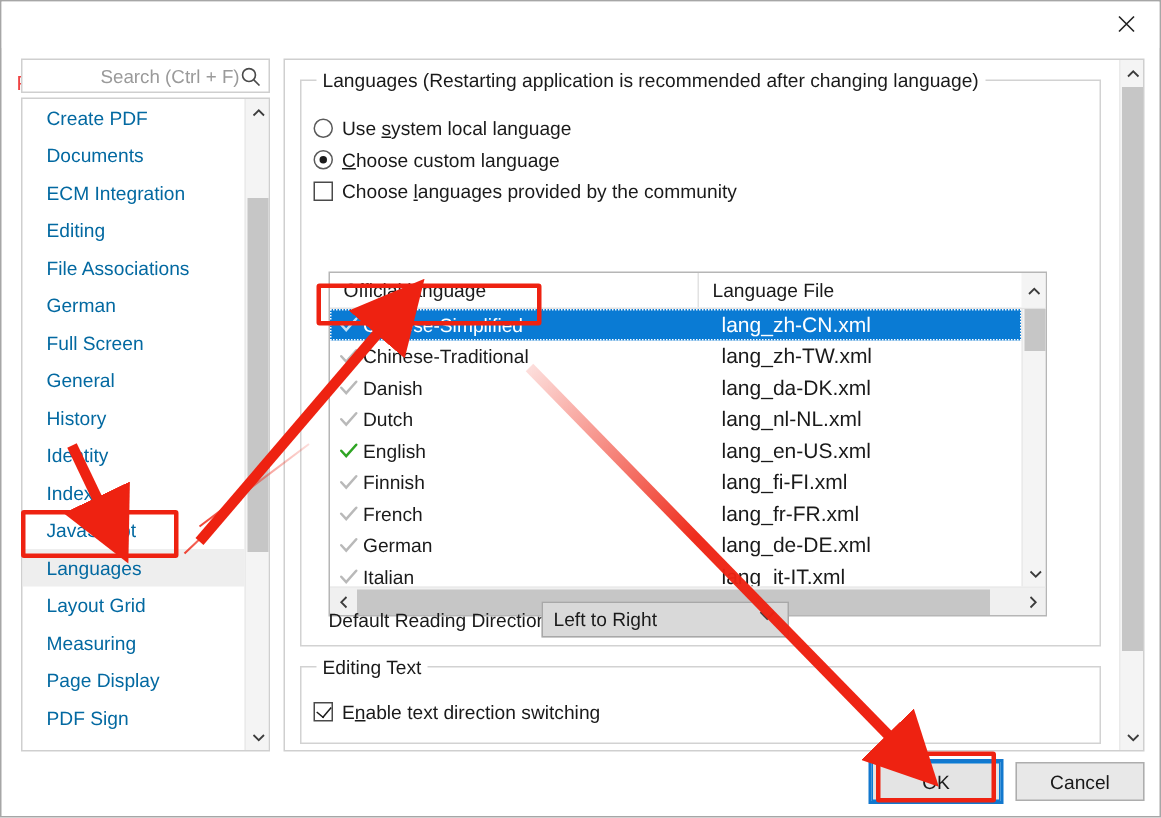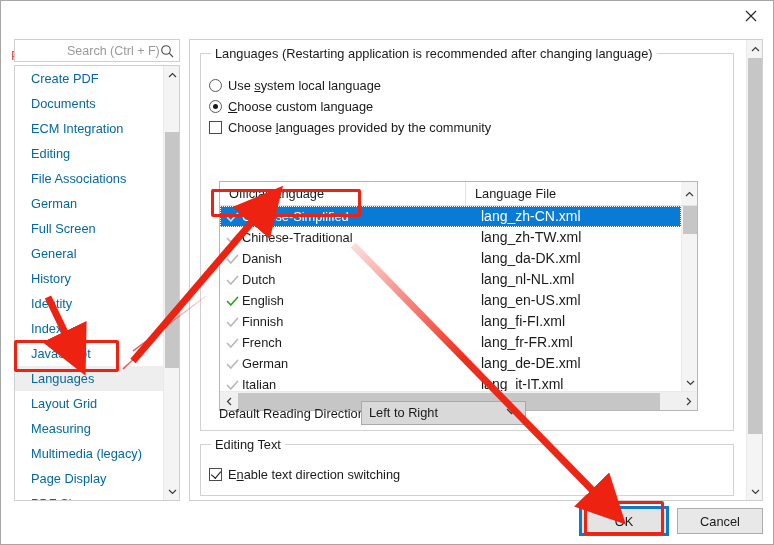--- a/index.html
+++ b/index.html
@@ -310,21 +310,20 @@
         <div class="side-item"><span>German</span></div>
         <div class="side-item"><span>Full Screen</span></div>
         <div class="side-item"><span>General</span></div>
         <div class="side-item"><span>History</span></div>
         <div class="side-item"><span>Identity</span></div>
         <div class="side-item"><span>Index</span></div>
         <div class="side-item"><span>JavaScript</span></div>
         <div class="side-item selected"><span>Languages</span></div>
         <div class="side-item"><span>Layout Grid</span></div>
         <div class="side-item"><span>Measuring</span></div>
-        <div class="side-item"><span>Multimedia (legacy)</span></div>
         <div class="side-item"><span>Page Display</span></div>
         <div class="side-item"><span>PDF Sign</span></div>
       </div>
     <div id="side-sb">
       <div id="side-sb-up">
         <svg width="9" height="6" viewBox="0 0 9 6">
             <path d="M1 5 L4.5 1.5 L8 5" stroke="#3c3c3c" stroke-width="1.2" fill="none"></path>
           </svg>
       </div>
       <div id="side-sb-thumb"></div>

